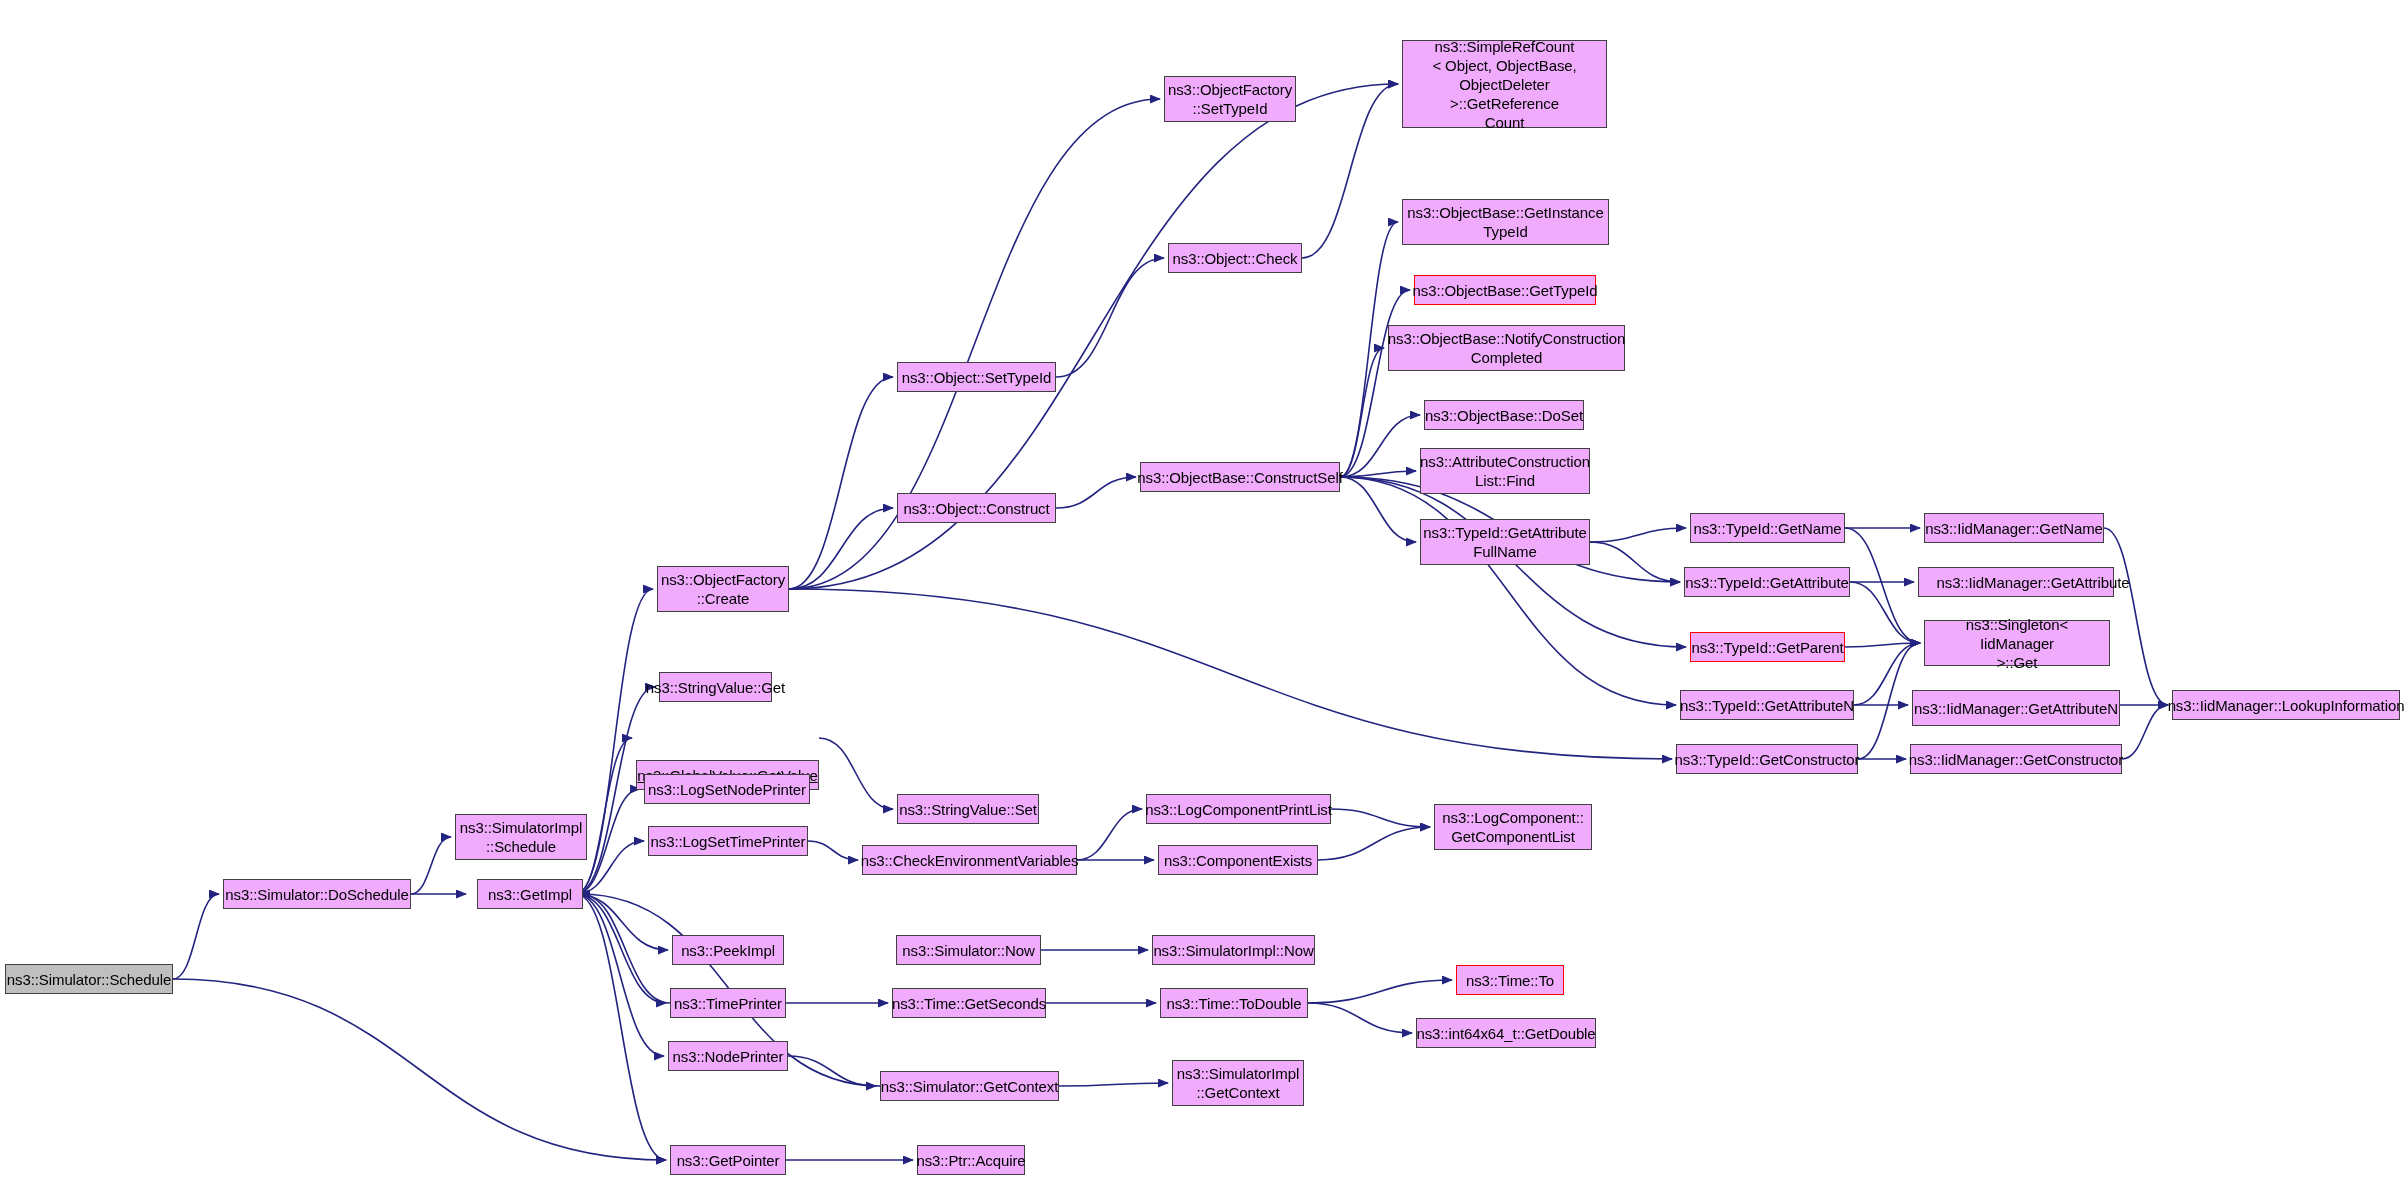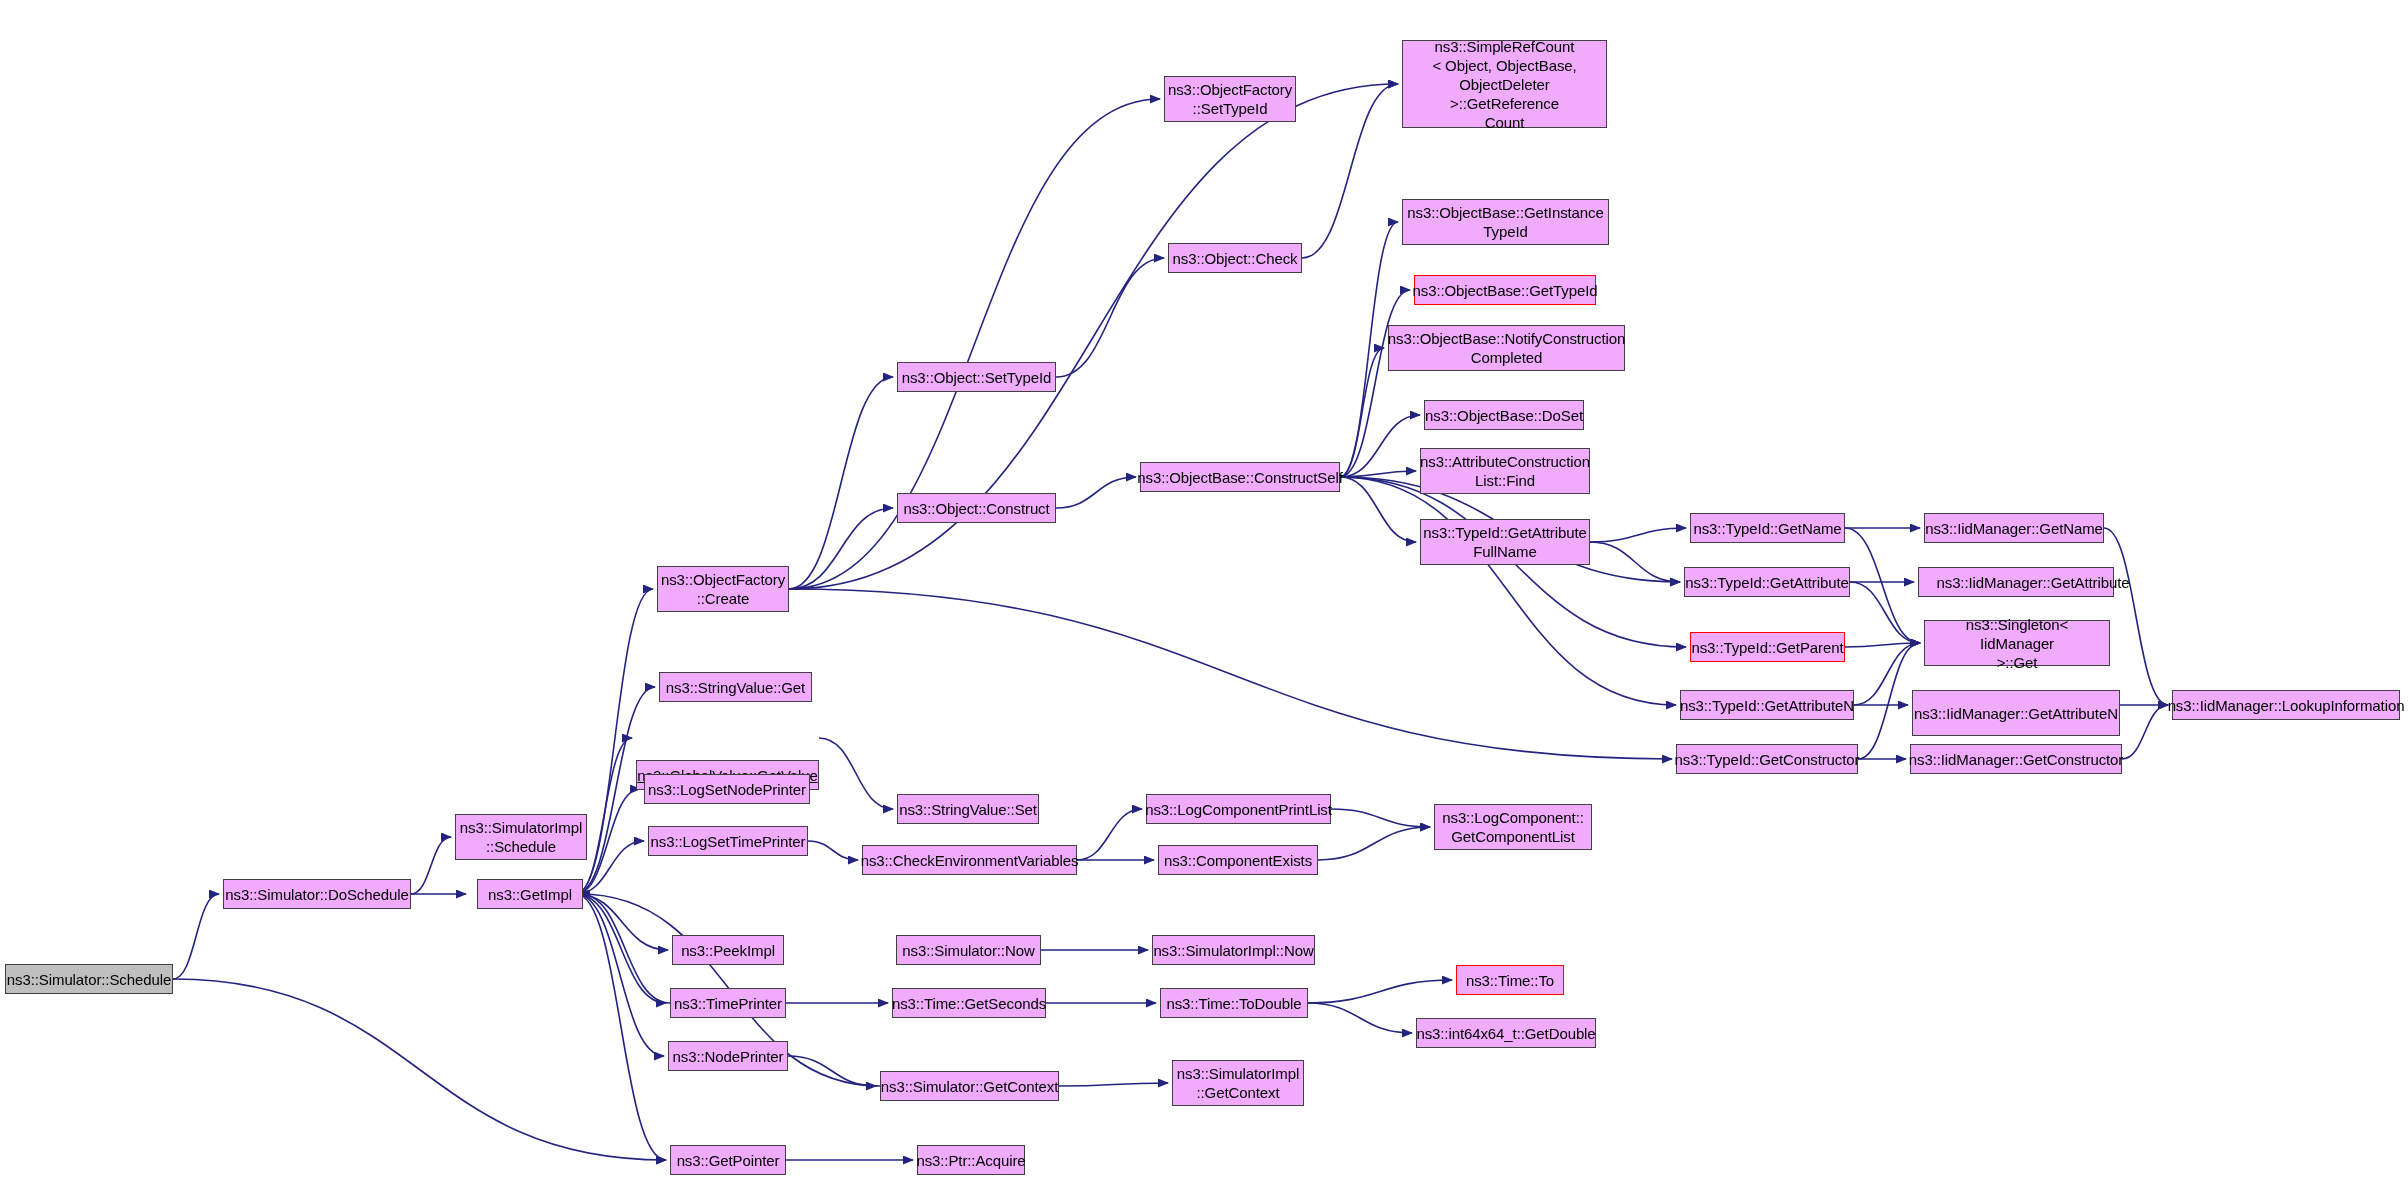--- a/index.html
+++ b/index.html
@@ -87,21 +87,21 @@
       </g>
   </svg>
   <div id="node-layer">
       <div class="node root" style="left: 5px; top: 964px; width: 168px; height: 30px;">ns3::Simulator::Schedule</div>
       <div class="node" style="left: 223px; top: 879px; width: 188px; height: 30px;">ns3::Simulator::DoSchedule</div>
       <div class="node" style="left: 470px; top: 879px; width: 106px; height: 30px; margin-left: 7px;">ns3::GetImpl</div>
       <div class="node" style="left: 455px; top: 814px; width: 132px; height: 46px;">ns3::SimulatorImpl
 ::Schedule</div>
       <div class="node" style="left: 657px; top: 566px; width: 132px; height: 46px;">ns3::ObjectFactory
 ::Create</div>
-      <div class="node" style="left: 659px; top: 672px; width: 153px; height: 30px;">ns3::StringValue::Get</div>
+      <div class="node" style="left: 659px; top: 672px; width: 113px; height: 30px;">ns3::StringValue::Get</div>
       <div class="node" style="left: 636px; top: 760px; width: 183px; height: 30px; text-decoration: underline;">ns3::GlobalValue::GetValue</div>
       <div class="node" style="left: 644px; top: 774px; width: 166px; height: 30px;">ns3::LogSetNodePrinter</div>
       <div class="node" style="left: 648px; top: 826px; width: 160px; height: 30px;">ns3::LogSetTimePrinter</div>
       <div class="node" style="left: 672px; top: 935px; width: 112px; height: 30px;">ns3::PeekImpl</div>
       <div class="node" style="left: 670px; top: 988px; width: 116px; height: 30px;">ns3::TimePrinter</div>
       <div class="node" style="left: 668px; top: 1041px; width: 120px; height: 30px;">ns3::NodePrinter</div>
       <div class="node" style="left: 670px; top: 1145px; width: 116px; height: 30px;">ns3::GetPointer</div>
       <div class="node" style="left: 897px; top: 362px; width: 159px; height: 30px;">ns3::Object::SetTypeId</div>
       <div class="node" style="left: 897px; top: 493px; width: 159px; height: 30px;">ns3::Object::Construct</div>
       <div class="node" style="left: 1164px; top: 76px; width: 132px; height: 46px;">ns3::ObjectFactory
@@ -130,21 +130,21 @@
 FullName</div>
       <div class="node" style="left: 1690px; top: 513px; width: 155px; height: 30px;">ns3::TypeId::GetName</div>
       <div class="node" style="left: 1684px; top: 567px; width: 166px; height: 30px;">ns3::TypeId::GetAttribute</div>
       <div class="node hot" style="left: 1690px; top: 632px; width: 155px; height: 30px;">ns3::TypeId::GetParent</div>
       <div class="node" style="left: 1680px; top: 690px; width: 174px; height: 30px;">ns3::TypeId::GetAttributeN</div>
       <div class="node" style="left: 1676px; top: 744px; width: 182px; height: 30px;">ns3::TypeId::GetConstructor</div>
       <div class="node" style="left: 1924px; top: 513px; width: 180px; height: 30px;">ns3::IidManager::GetName</div>
       <div class="node" style="left: 1918px; top: 567px; width: 196px; height: 30px; padding-left: 37px;">ns3::IidManager::GetAttribute</div>
       <div class="node" style="left: 1924px; top: 620px; width: 186px; height: 46px;">ns3::Singleton&lt; IidManager
 &gt;::Get</div>
-      <div class="node" style="left: 1912px; top: 690px; width: 208px; height: 46px;">ns3::IidManager::GetAttributeN</div>
+      <div class="node" style="left: 1912px; top: 690px; width: 208px; height: 36px;">ns3::IidManager::GetAttributeN</div>
       <div class="node" style="left: 1910px; top: 744px; width: 212px; height: 30px;">ns3::IidManager::GetConstructor</div>
       <div class="node" style="left: 2172px; top: 690px; width: 228px; height: 30px;">ns3::IidManager::LookupInformation</div>
       <div class="node" style="left: 1146px; top: 794px; width: 185px; height: 30px;">ns3::LogComponentPrintList</div>
       <div class="node" style="left: 1158px; top: 845px; width: 160px; height: 30px;">ns3::ComponentExists</div>
       <div class="node" style="left: 1434px; top: 804px; width: 158px; height: 46px;">ns3::LogComponent::
 GetComponentList</div>
       <div class="node" style="left: 1152px; top: 935px; width: 163px; height: 30px;">ns3::SimulatorImpl::Now</div>
       <div class="node" style="left: 1160px; top: 988px; width: 148px; height: 30px;">ns3::Time::ToDouble</div>
       <div class="node hot" style="left: 1456px; top: 965px; width: 108px; height: 30px;">ns3::Time::To</div>
       <div class="node" style="left: 1416px; top: 1018px; width: 180px; height: 30px;">ns3::int64x64_t::GetDouble</div>

